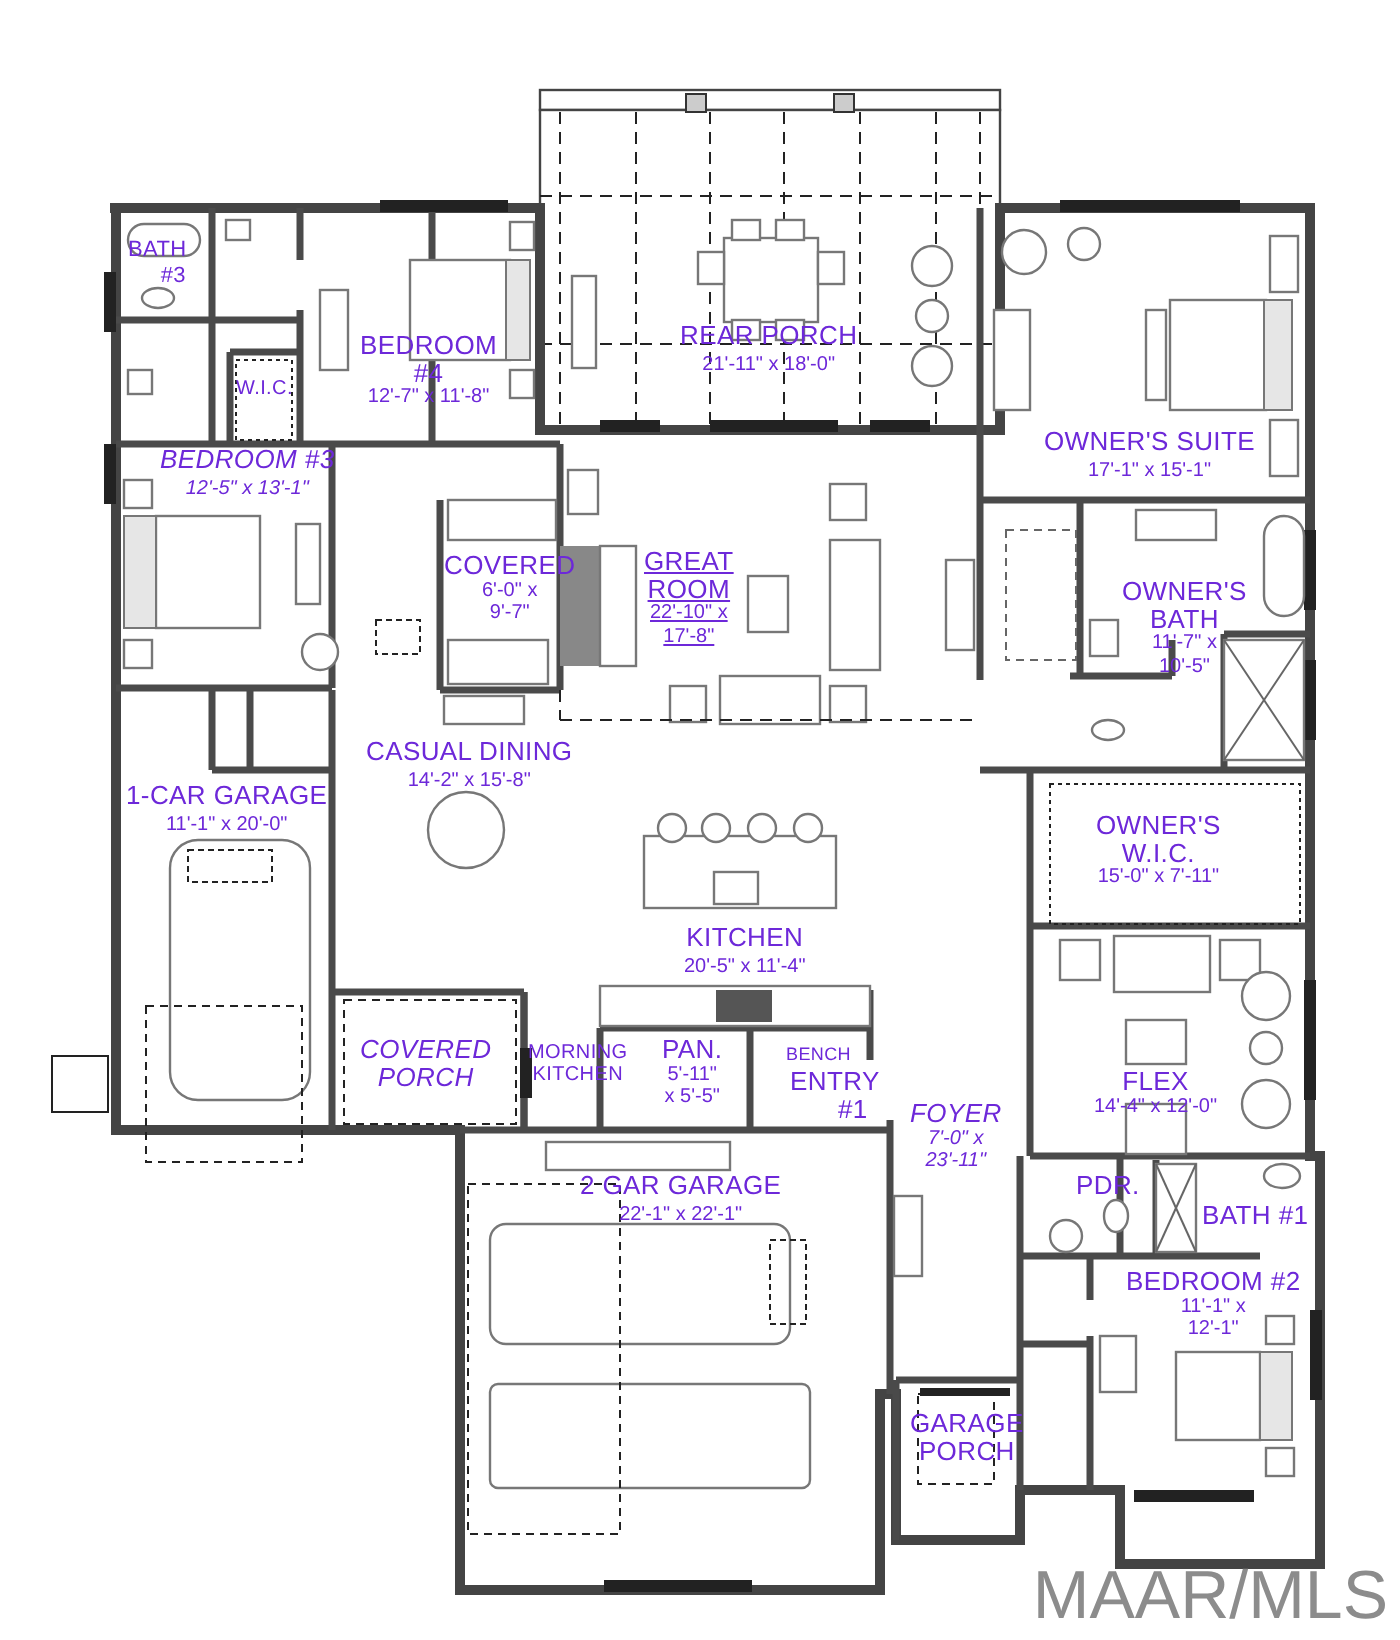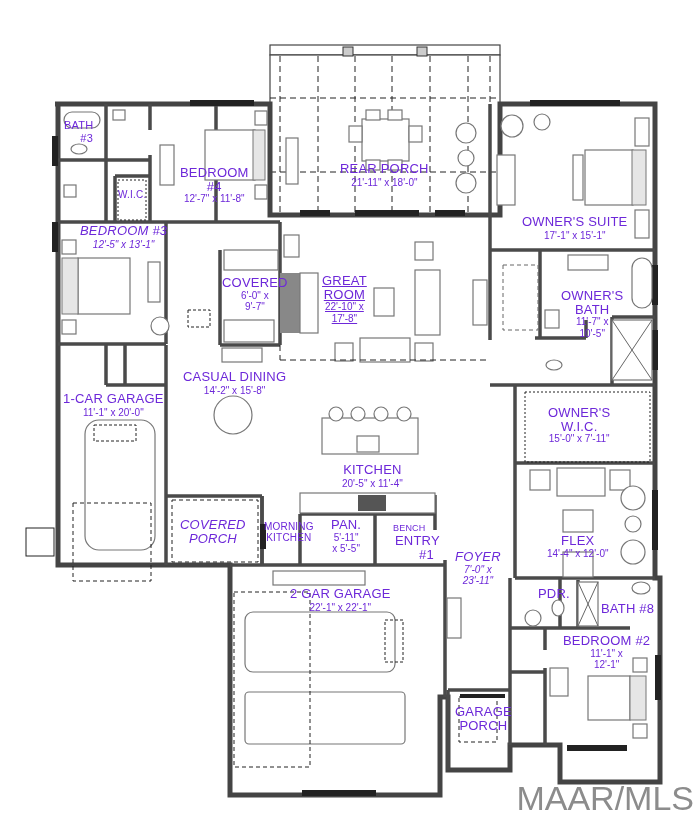--- a/index.html
+++ b/index.html
@@ -333,21 +333,21 @@
   <span class="d">23'-11"</span>
 </div>
 <div class="lbl" style="left:290px;top:585px;">
   <span class="n">2 GAR GARAGE</span>
   <span class="d">22'-1" x 22'-1"</span>
 </div>
 <div class="lbl" style="left:538px;top:585px;">
   <span class="n">PDR.</span>
 </div>
 <div class="lbl" style="left:601px;top:600px;">
-  <span class="n">BATH #8</span>
+  <span class="n">BATH #1</span>
 </div>
 <div class="lbl" style="left:563px;top:634px;">
   <span class="n" style="display:block;">BEDROOM #2</span>
   <span class="d">11'-1" x</span>
   <span class="d">12'-1"</span>
 </div>
 <div class="lbl" style="left:455px;top:705px;">
   <span class="n" style="display:block;">GARAGE</span>
   <span class="n" style="display:block;">PORCH</span>
 </div>

